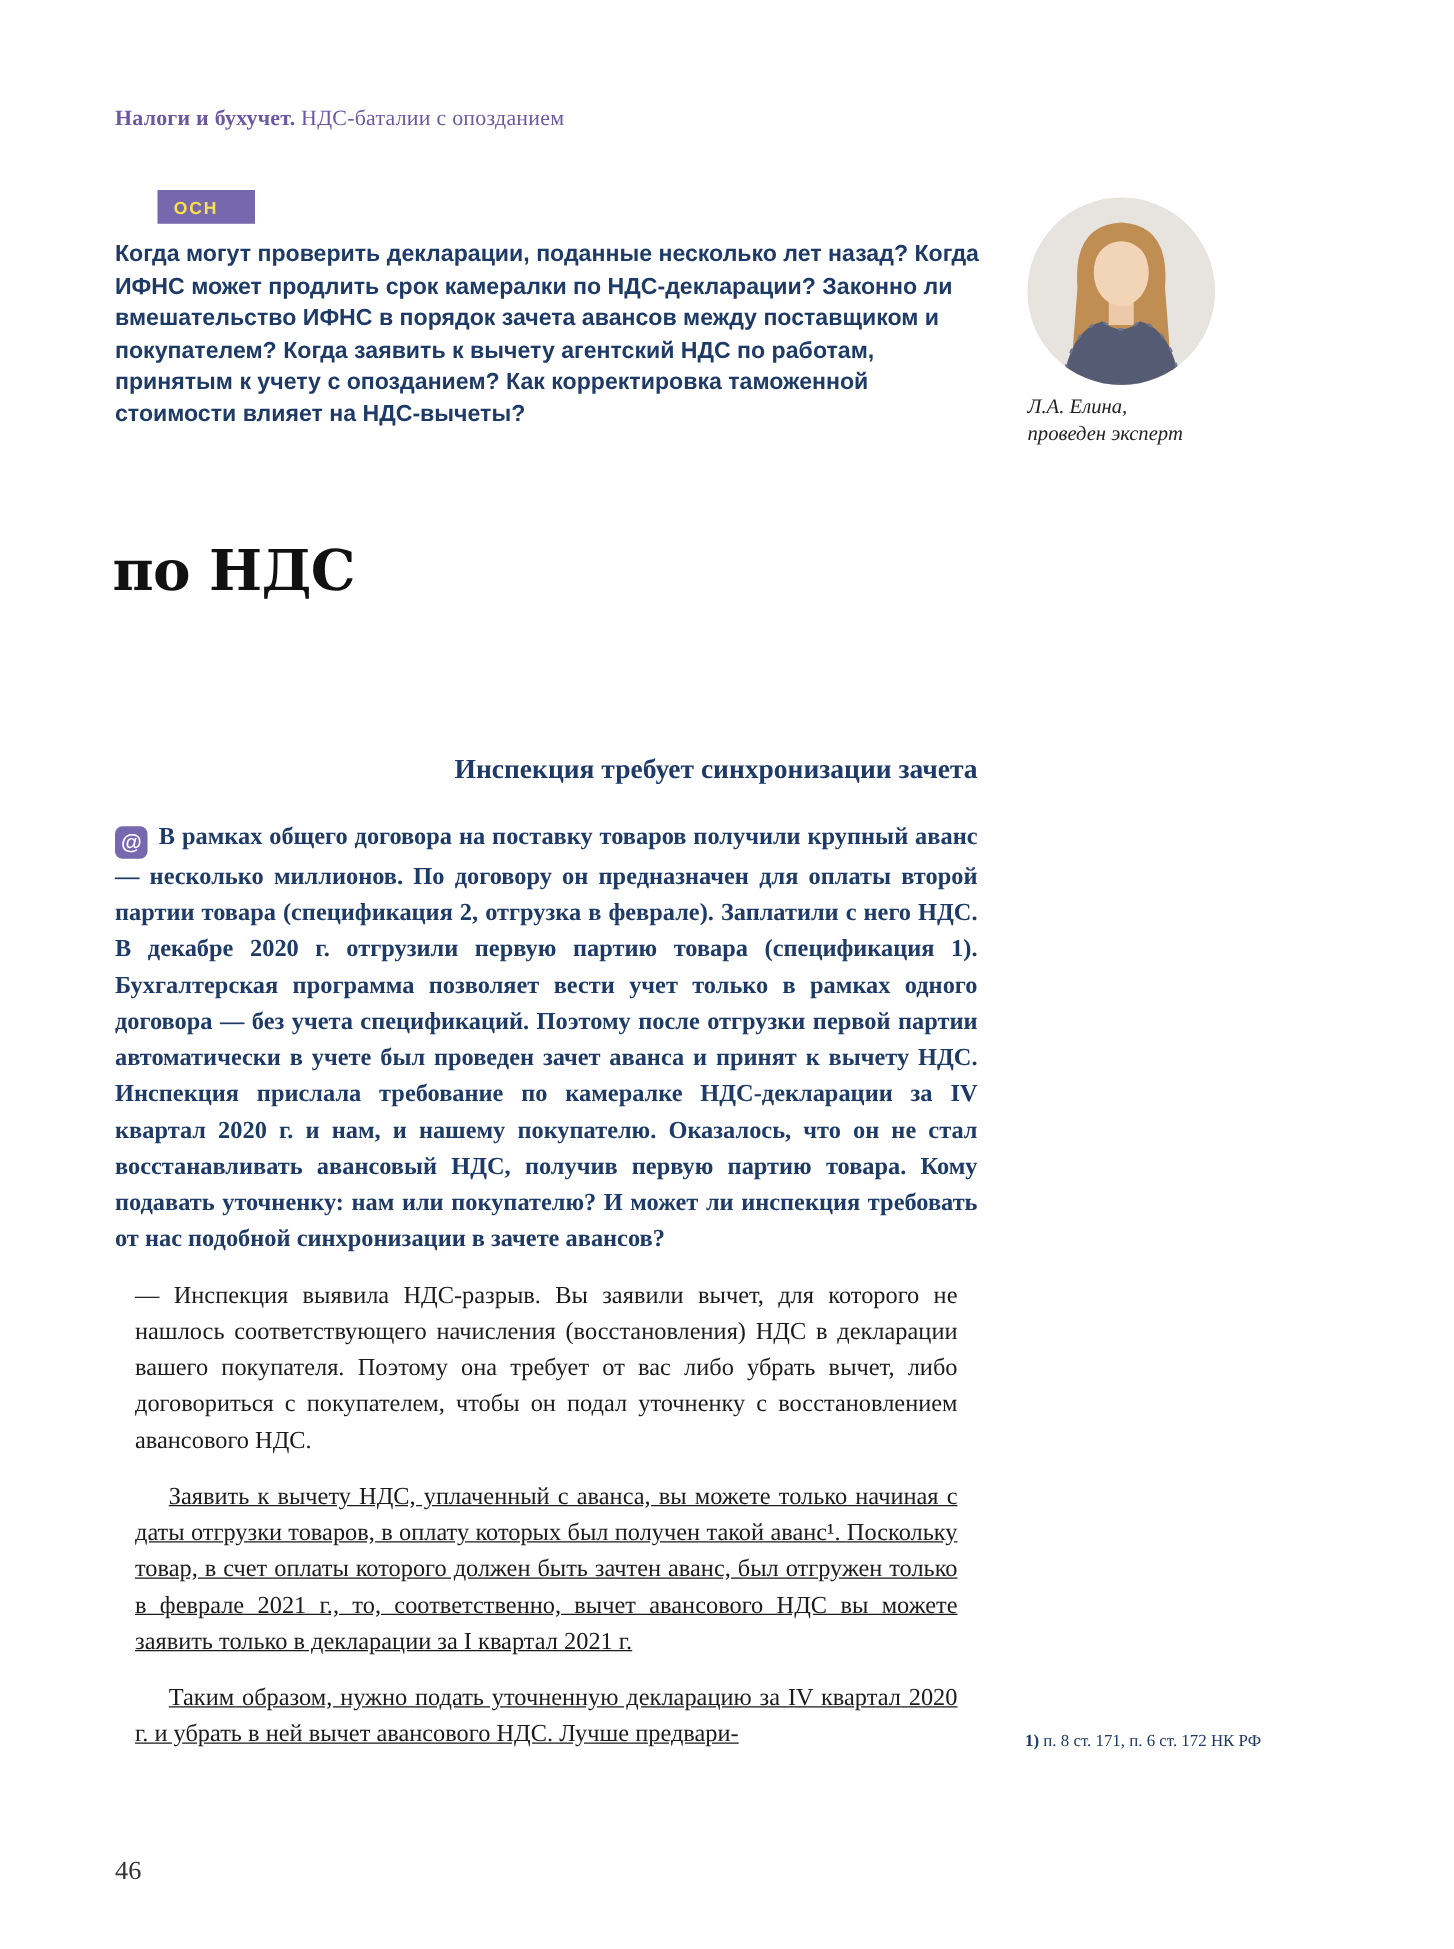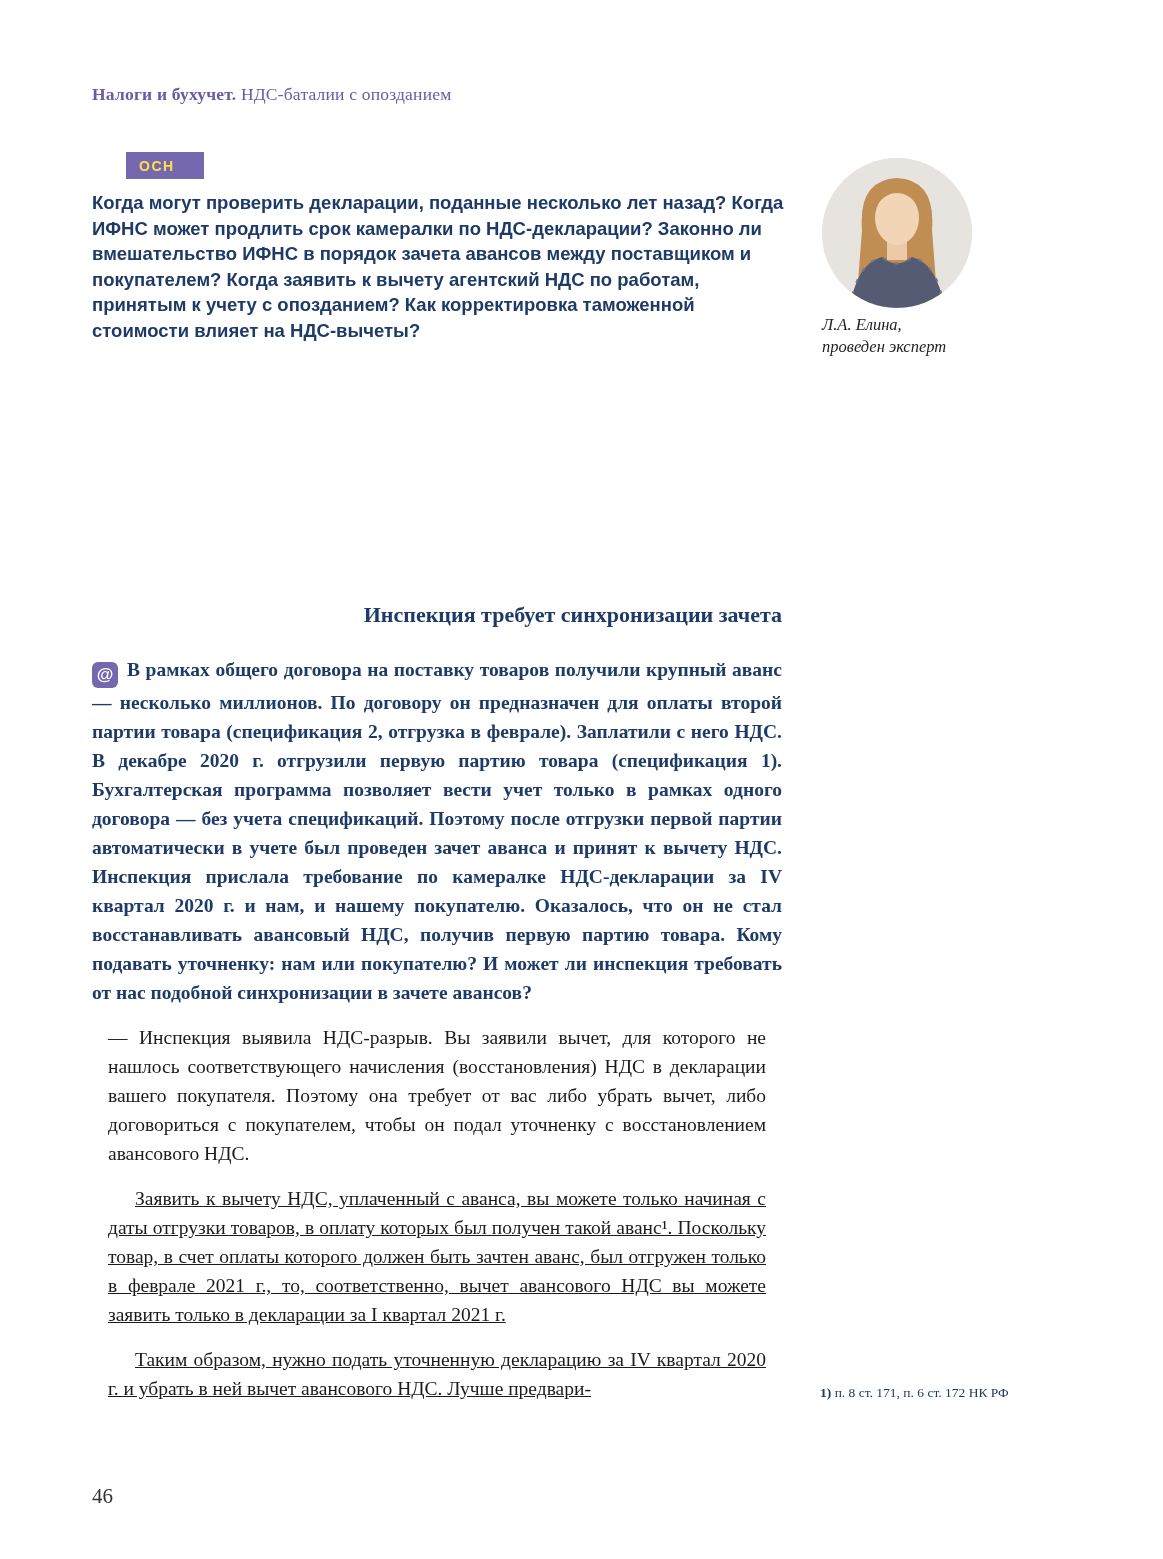--- a/index.html
+++ b/index.html
@@ -183,20 +183,21 @@
       <path d="M28 150 Q34 106 60 99 Q75 112 90 99 Q116 106 122 150 Z" fill="none" stroke="#707690" stroke-width="2" stroke-dasharray="4 9"></path>
     </svg>
   </div>
 
   <div class="author">
     <div>Л.А. Елина,</div>
     <div>проведен эксперт</div>
   </div>
 
   <h1 class="headline">
+    <div>по НДС</div>
   </h1>
 
   <div class="article">
     <h2 class="subheading">
       <div>Инспекция требует синхронизации зачета</div>
     </h2>
 
     <p class="question">
       <span class="at-icon">@</span><span>В рамках общего договора на поставку товаров получили крупный аванс — несколько миллионов. По договору он предназначен для оплаты второй партии товара (спецификация 2, отгрузка в феврале). Заплатили с него НДС. В декабре 2020 г. отгрузили первую партию товара (спецификация 1). Бухгалтерская программа позволяет вести учет только в рамках одного договора — без учета спецификаций. Поэтому после отгрузки первой партии автоматически в учете был проведен зачет аванса и принят к вычету НДС. Инспекция прислала требование по камералке НДС-декларации за IV квартал 2020 г. и нам, и нашему покупателю. Оказалось, что он не стал восстанавливать авансовый НДС, получив первую партию товара. Кому подавать уточненку: нам или покупателю? И может ли инспекция требовать от нас подобной синхронизации в зачете авансов?</span>
     </p>

